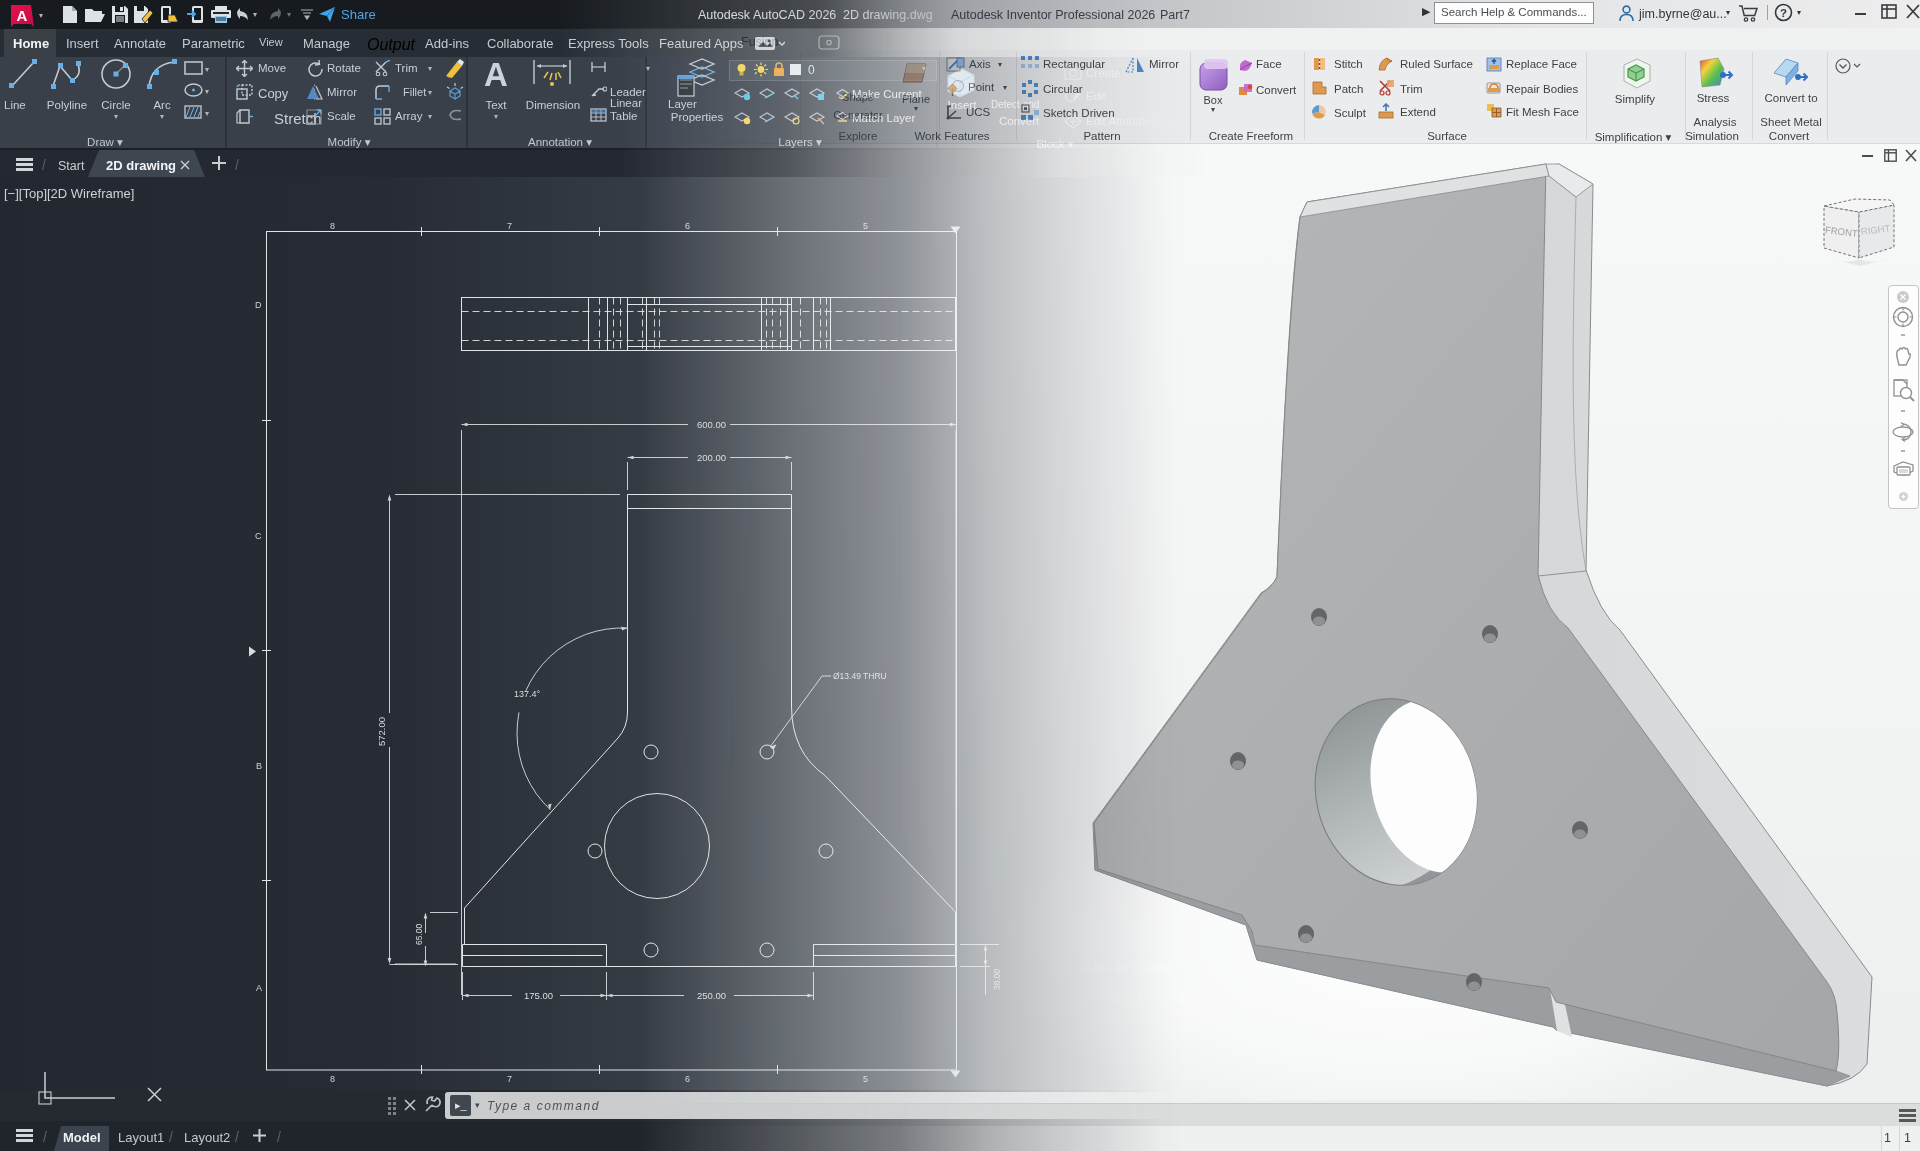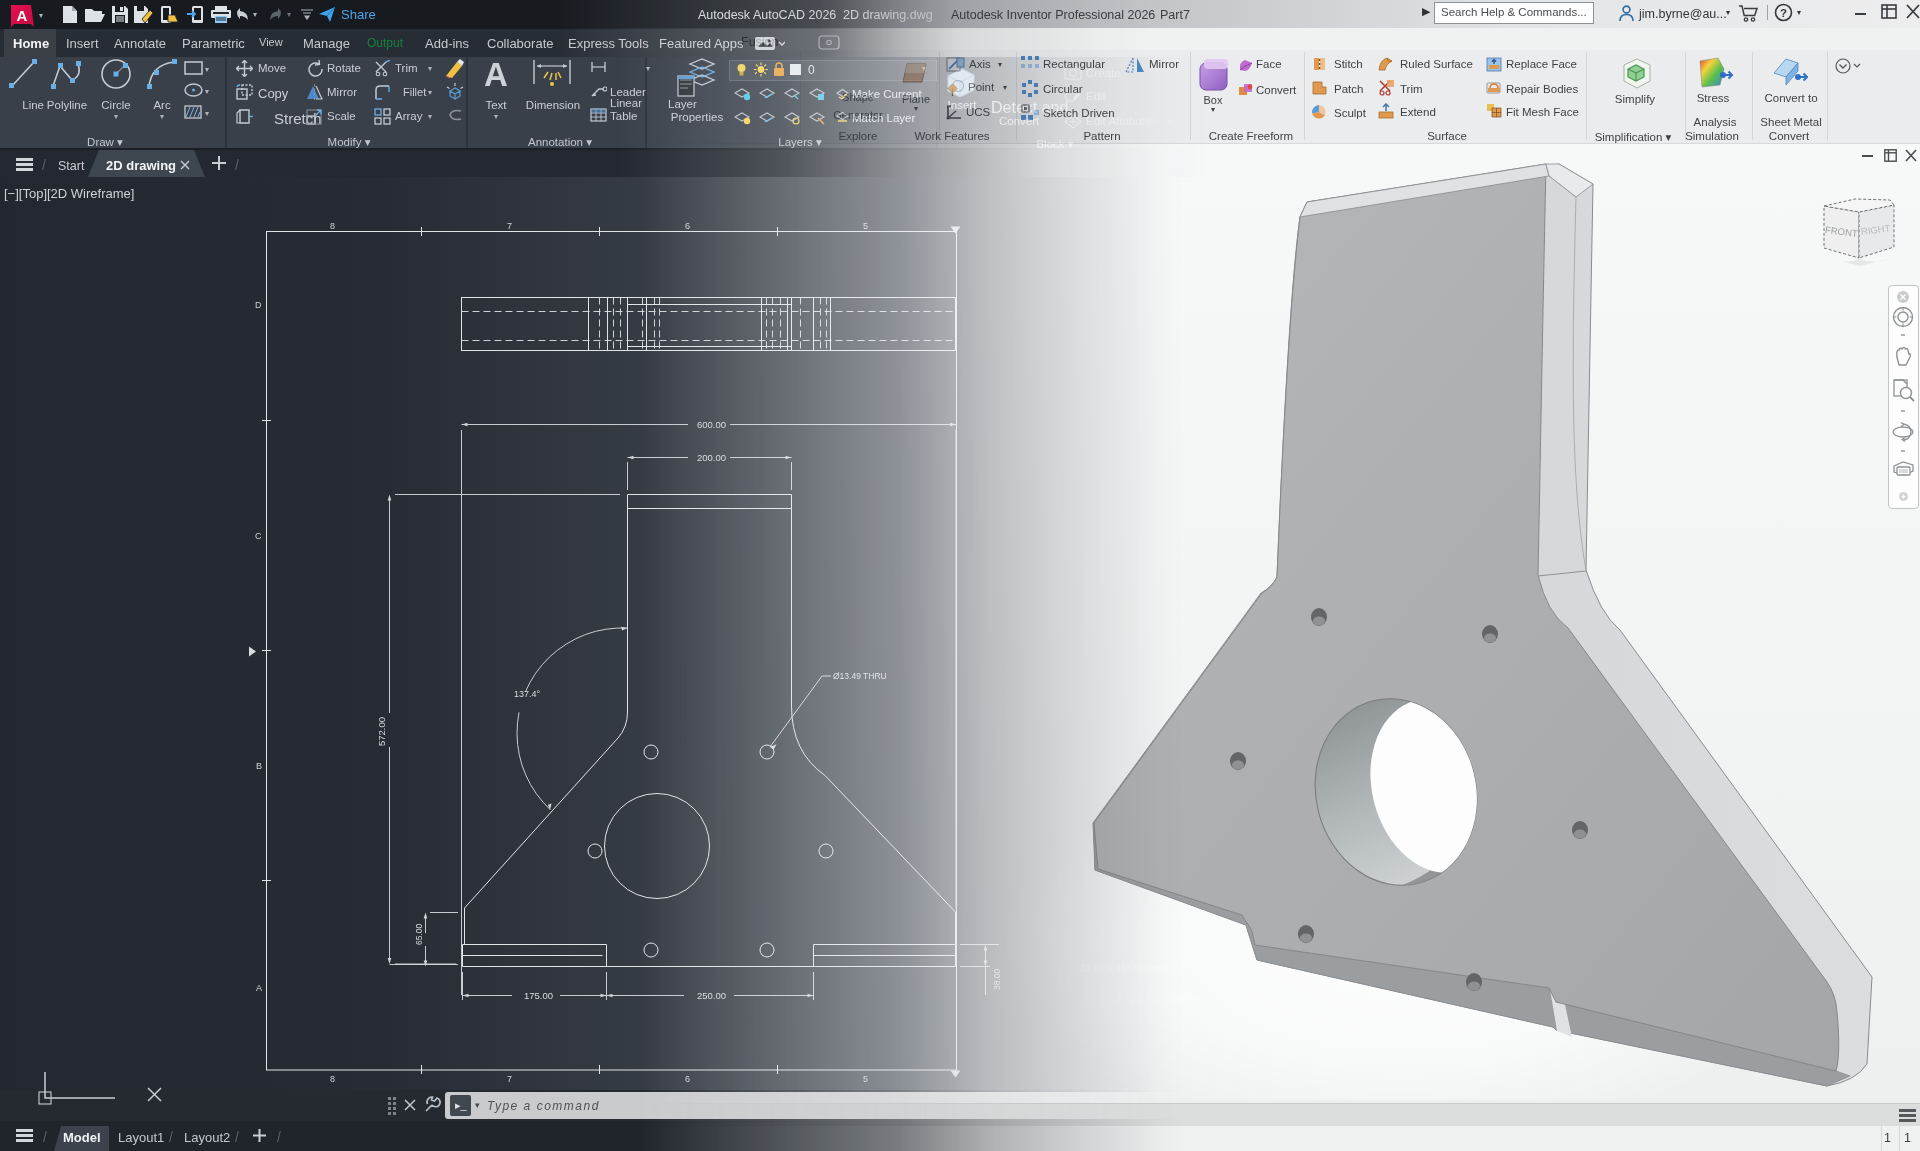--- a/index.html
+++ b/index.html
@@ -447,21 +447,21 @@
 <div class="t" style="left:698px;top:8px;font-size:12.5px;color:#e4e7ea;">Autodesk AutoCAD 2026</div>
 <div class="t" style="left:843px;top:8px;font-size:12.5px;color:#eef0f2;">2D drawing.dwg</div>
 <div class="ab" style="left:0;top:29px;width:1920px;height:28px;background:#272d35;"></div>
 <div class="ab" style="left:4px;top:29px;width:52px;height:28px;background:#3b4046;"></div>
 <div class="t" style="left:13px;top:36px;font-size:13px;font-weight:bold;color:#f2f4f6;">Home</div>
 <div class="t" style="left:66px;top:36px;font-size:13px;color:#c6cad0;">Insert</div>
 <div class="t" style="left:114px;top:36px;font-size:13px;color:#c6cad0;">Annotate</div>
 <div class="t" style="left:182px;top:36px;font-size:13px;color:#c6cad0;">Parametric</div>
 <div class="t" style="left:259px;top:36px;font-size:11px;color:#c6cad0;">View</div>
 <div class="t" style="left:303px;top:36px;font-size:13px;color:#c6cad0;">Manage</div>
-<div class="t" style="left:367px;top:36px;font-size:12px;color:#15803d;">Output</div>
+<div class="t" style="left:367px;top:36px;font-size:16px;color:#000000;font-style:italic;">Output</div>
 <div class="t" style="left:425px;top:36px;font-size:13px;color:#c6cad0;">Add-ins</div>
 <div class="t" style="left:487px;top:36px;font-size:13px;color:#c6cad0;">Collaborate</div>
 <div class="t" style="left:568px;top:36px;font-size:13px;color:#c6cad0;">Express Tools</div>
 <div class="t" style="left:659px;top:36px;font-size:13px;color:#c6cad0;">Featured Apps</div>
 <svg class="ab" style="left:755px;top:36px;" width="30" height="15" viewBox="0 0 30 15">
           <rect x="0" y="1" width="20" height="13" rx="2" fill="#c8cdd2"></rect>
           <path d="M3 11 L8 6 L12 10 L15 7 L18 11 Z" fill="#262b31"></path>
           <circle cx="14" cy="5" r="1.5" fill="#262b31"></circle>
           <path d="M24 6 l3 3 l3 -3" fill="none" stroke="#c8cdd2" stroke-width="1.4"></path>
         </svg>
@@ -482,21 +482,21 @@
 <div class="t" style="left:304px;top:135px;width:90px;text-align:center;font-size:11.5px;color:#c2c7cd;">Modify ▾</div>
 <div class="t" style="left:510px;top:135px;width:100px;text-align:center;font-size:11.5px;color:#c2c7cd;">Annotation ▾</div>
 <div class="t" style="left:750px;top:135px;width:100px;text-align:center;font-size:11.5px;color:#c2c7cd;">Layers ▾</div>
 <div class="t" style="left:1005px;top:137px;width:100px;text-align:center;font-size:11.5px;color:#e8ebee;">Block ▾</div>
 
 <svg class="ab" style="left:8px;top:58px;" width="30" height="32" viewBox="0 0 30 32">
           <line x1="4" y1="28" x2="26" y2="4" stroke="#c3cad2" stroke-width="1.6"></line>
           <rect x="1" y="25" width="5" height="5" fill="#6aaee6"></rect>
           <rect x="24" y="1" width="5" height="5" fill="#6aaee6"></rect>
         </svg>
-<div class="t" style="left:4px;top:99px;width:40px;text-align:right;font-size:11.5px;color:#c9ced4;">Line</div>
+<div class="t" style="left:4px;top:99px;width:40px;text-align:left;font-size:11.5px;color:#c9ced4;">Line</div>
 <svg class="ab" style="left:50px;top:58px;" width="34" height="32" viewBox="0 0 34 32">
           <path d="M3 28 L10 8 L22 22 Q32 18 28 6" fill="none" stroke="#c3cad2" stroke-width="1.6"></path>
           <rect x="1" y="26" width="5" height="5" fill="#6aaee6"></rect>
           <rect x="8" y="5" width="5" height="5" fill="#6aaee6"></rect>
           <rect x="20" y="20" width="5" height="5" fill="#6aaee6"></rect>
           <rect x="26" y="3" width="5" height="5" fill="#6aaee6"></rect>
         </svg>
 <div class="t" style="left:42px;top:99px;width:50px;text-align:center;font-size:11.5px;color:#c9ced4;">Polyline</div>
 <svg class="ab" style="left:99px;top:57px;" width="34" height="34" viewBox="0 0 34 34">
           <circle cx="17" cy="17" r="14" fill="none" stroke="#c3cad2" stroke-width="1.6"></circle>
@@ -691,21 +691,21 @@
           <path d="M1 5 L6.5 1.5 L12 5 L6.5 8.5 Z" fill="none" stroke="#b8bfc6" stroke-width="1.1"></path>
           <path d="M2 10 h9" stroke="#e8c54a" stroke-width="1.6"></path>
         </svg>
 <div class="t" style="left:852px;top:112px;font-size:11.5px;color:#e8ebee;">Match Layer</div>
 
 <svg class="ab" style="left:942px;top:66px;" width="36" height="34" viewBox="0 0 36 34">
           <path d="M6 10 L20 3 L32 9 L32 24 L18 31 L6 25 Z" fill="#cfe4f5" stroke="#8ab4d8" stroke-width="1.1"></path>
           <path d="M6 10 L18 16 L32 9 M18 16 L18 31" fill="none" stroke="#8ab4d8" stroke-width="1.1"></path>
         </svg>
 <div class="t" style="left:942px;top:99px;width:40px;text-align:center;font-size:11.5px;color:#eef1f3;">Insert</div>
-<div class="t" style="left:991px;top:99px;font-size:16px;color:#eef1f3;">Detect and</div>
+<div class="t" style="left:991px;top:99px;font-size:10px;color:#eef1f3;">Detect and</div>
 <div class="t" style="left:999px;top:115px;font-size:11.5px;color:#eef1f3;">Convert</div>
 <svg class="ab" style="left:1064px;top:66px;" width="18" height="14" viewBox="0 0 18 14">
           <rect x="1" y="1" width="16" height="12" fill="none" stroke="#e8ebee" stroke-width="1.1" opacity="0.8"></rect>
           <circle cx="9" cy="7" r="3.4" fill="none" stroke="#e8ebee" stroke-width="1.1" opacity="0.8"></circle>
         </svg>
 <div class="t" style="left:1086px;top:67px;font-size:11.5px;color:#eef1f3;">Create</div>
 <svg class="ab" style="left:1064px;top:89px;" width="18" height="14" viewBox="0 0 18 14">
           <circle cx="7" cy="7" r="5.4" fill="none" stroke="#e8ebee" stroke-width="1.1" opacity="0.8"></circle>
           <path d="M11 11 L17 5 l-2 -2 l-6 6 Z" fill="#e8ebee" opacity="0.8"></path>
         </svg>

